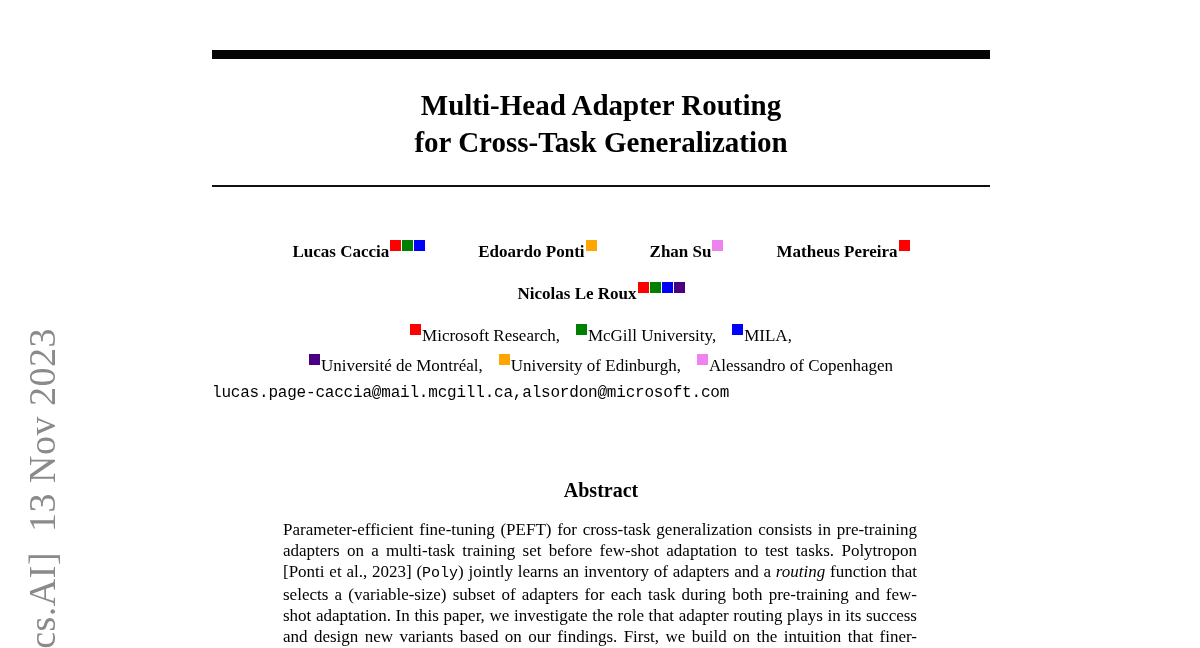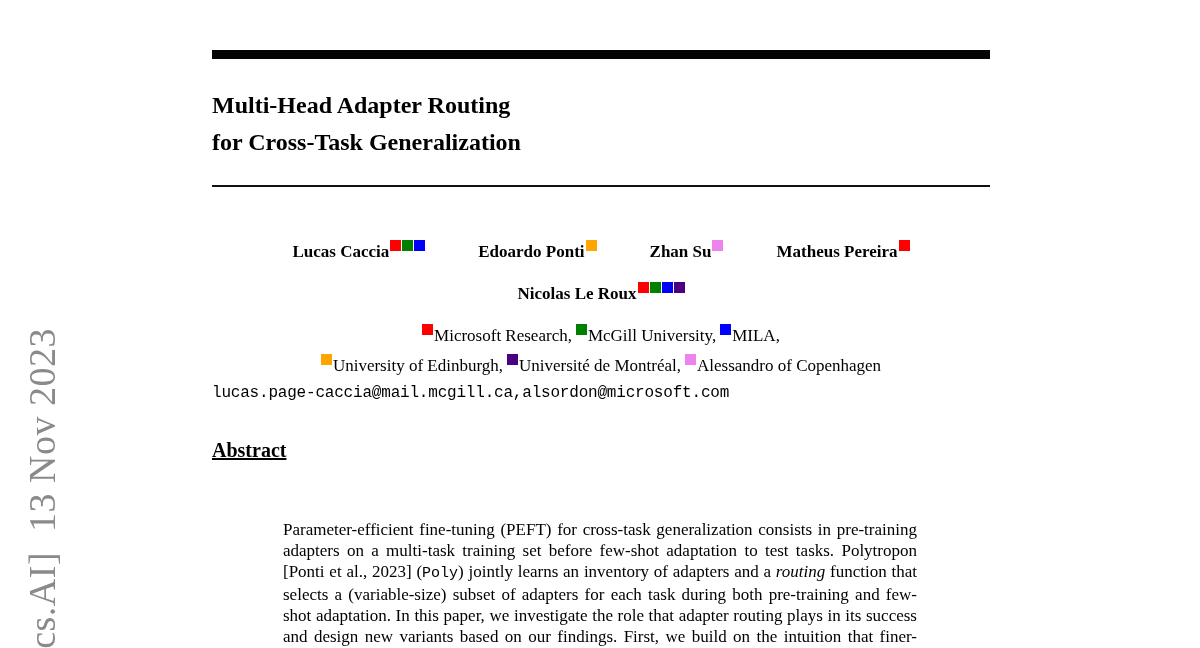--- a/index.html
+++ b/index.html
@@ -42,22 +42,22 @@
     width: 778px;
     height: 2px;
     background: #111;
   }
 
   .title {
     position: absolute;
     left: 212px;
     top: 87px;
     width: 778px;
-    text-align: left;
-    font-size: 24px;
+    text-align: center;
+    font-size: 29px;
     font-weight: bold;
     line-height: 37px;
   }
 
   .authors-row {
     position: absolute;
     left: 212px;
     width: 778px;
     display: flex;
     justify-content: center;
@@ -81,21 +81,21 @@
     height: 11px;
   }
 
   .affil-line {
     position: absolute;
     left: 212px;
     width: 778px;
     display: flex;
     justify-content: center;
     align-items: baseline;
-    gap: 4px;
+    gap: 16px;
     font-size: 17px;
     white-space: nowrap;
   }
   .affil-line-1 { top: 324px; }
   .affil-line-2 { top: 354px; }
   .affil-entry .marks { margin-left: 0; margin-right: 1px; }
 
   .email {
     position: absolute;
     left: 212px;
@@ -103,26 +103,25 @@
     width: 778px;
     text-align: left;
     font-family: "Liberation Mono", monospace;
     font-size: 16px;
     letter-spacing: -0.2px;
   }
 
   .abstract-heading {
     position: absolute;
     left: 212px;
-    top: 439px;
-    width: 778px;
-    text-align: left;
+    top: 479px;
+    width: 778px;
+    text-align: center;
     font-size: 20px;
     font-weight: bold;
-    text-decoration: underline;
   }
 
   .abstract-body {
     position: absolute;
     left: 283px;
     top: 519px;
     width: 634px;
     margin: 0;
     font-size: 17px;
     line-height: 21px;
@@ -180,26 +179,26 @@
     <span class="affil-entry"><span class="marks">
           <span class="sq" style="background: rgb(0, 128, 0);"></span>
         </span><span>McGill University,</span></span>
     <span class="affil-entry"><span class="marks">
           <span class="sq" style="background: rgb(0, 0, 255);"></span>
         </span><span>MILA,</span></span>
   </div>
 
   <div class="affil-line affil-line-2">
     <span class="affil-entry"><span class="marks">
+          <span class="sq" style="background: rgb(75, 0, 130);"></span>
+        </span><span>Université de Montréal,</span></span>
+    <span class="affil-entry"><span class="marks">
           <span class="sq" style="background: rgb(255, 165, 0);"></span>
         </span><span>University of Edinburgh,</span></span>
     <span class="affil-entry"><span class="marks">
-          <span class="sq" style="background: rgb(75, 0, 130);"></span>
-        </span><span>Université de Montréal,</span></span>
-    <span class="affil-entry"><span class="marks">
           <span class="sq" style="background: rgb(238, 130, 238);"></span>
         </span><span>Alessandro of Copenhagen</span></span>
   </div>
 
   <div class="email">lucas.page-caccia@mail.mcgill.ca,alsordon@microsoft.com</div>
 
   <div class="abstract-heading">Abstract</div>
 
   <p class="abstract-body"><span>Parameter-efficient fine-tuning (PEFT) for cross-task generalization consists in pre-training adapters on a multi-task training set before few-shot adaptation to test tasks. Polytropon [Ponti et al., 2023] (</span><span class="mono">Poly</span><span>) jointly learns an inventory of adapters and a </span><span class="it">routing</span><span> function that selects a (variable-size) subset of adapters for each task during both pre-training and few-shot adaptation. In this paper, we investigate the role that adapter routing plays in its success and design new variants based on our findings. First, we build on the intuition that finer-grained routing</span></p>
 

